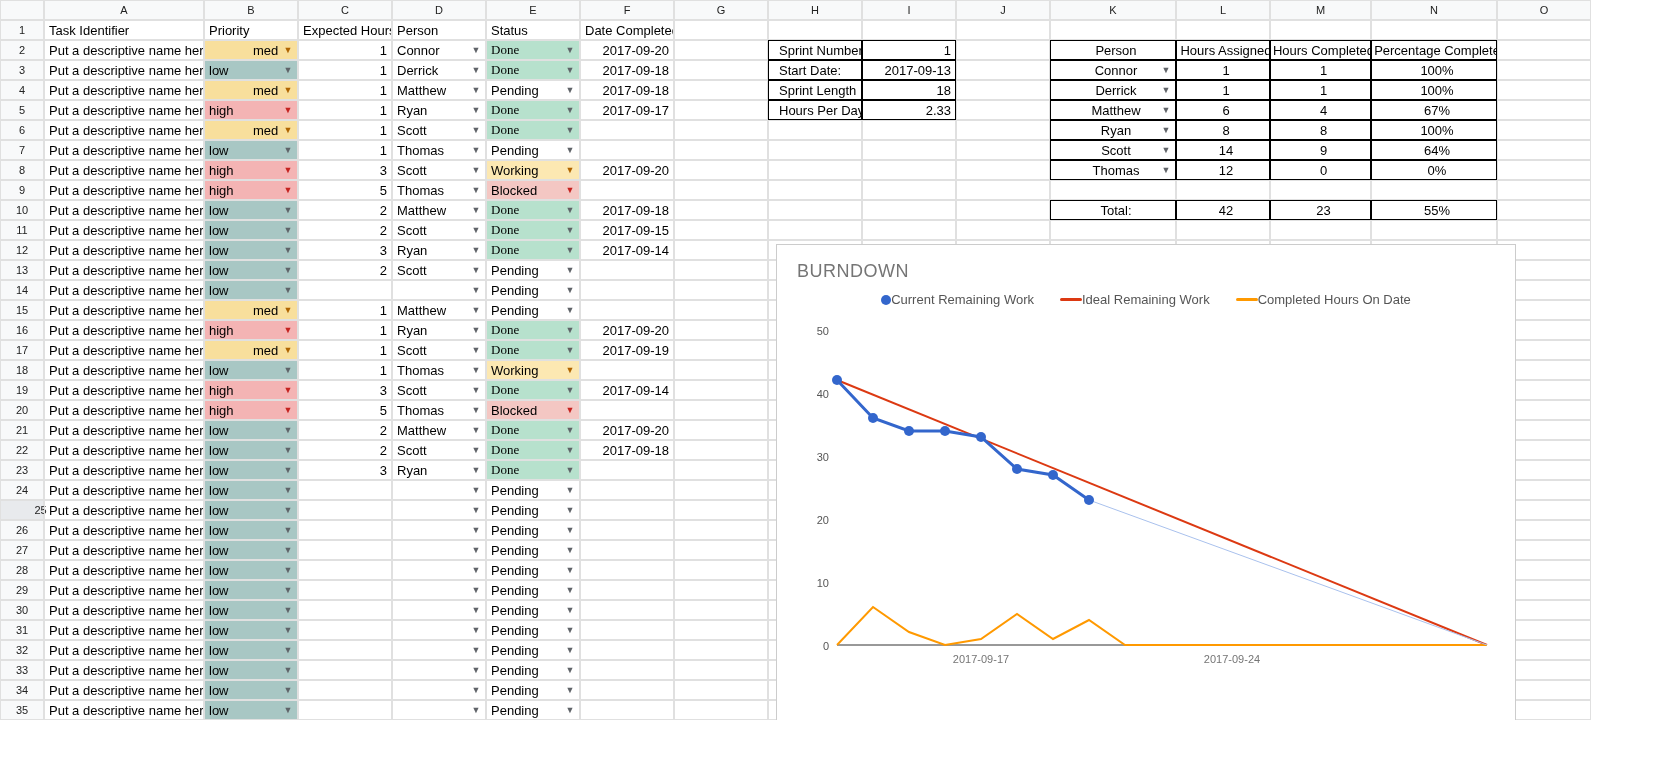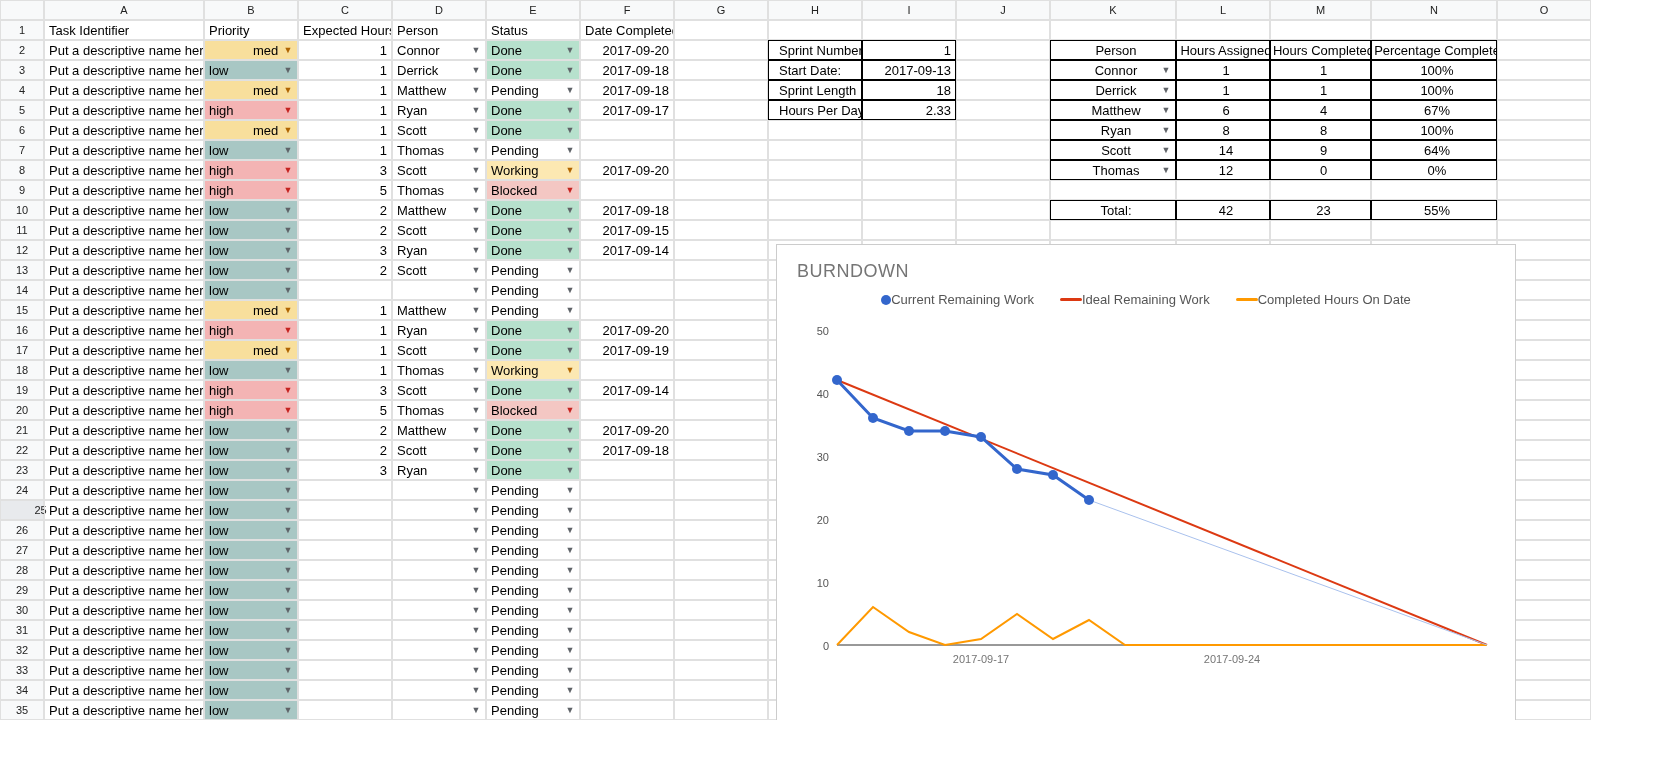--- a/index.html
+++ b/index.html
@@ -49,21 +49,21 @@
     align-items:center;
     justify-content:center;
     color:#5f6368;
     font-size:9px;
   }
   .dd.red { color:#c5221f; }
   .dd.yellow { color:#b06400; }
   .priority-low { background:#a8c7c4; }
   .priority-med { background:#f8df9c;padding-left:48px; }
   .priority-high { background:#f4b4b4; }
-  .status-done { background:#b7e1cd; }
+  .status-done { background:#b7e1cd;font-family:Liberation Serif, serif; }
   .status-working { background:#fce8b2; }
   .status-blocked { background:#f4c7c3; }
   .status-pending { }
   .b { border:1px solid #000;padding-left:10px; }
   .chart {
     position:absolute;
     left: 776px;
     top: 244px;
     width: 740px;
     height: 564px;

